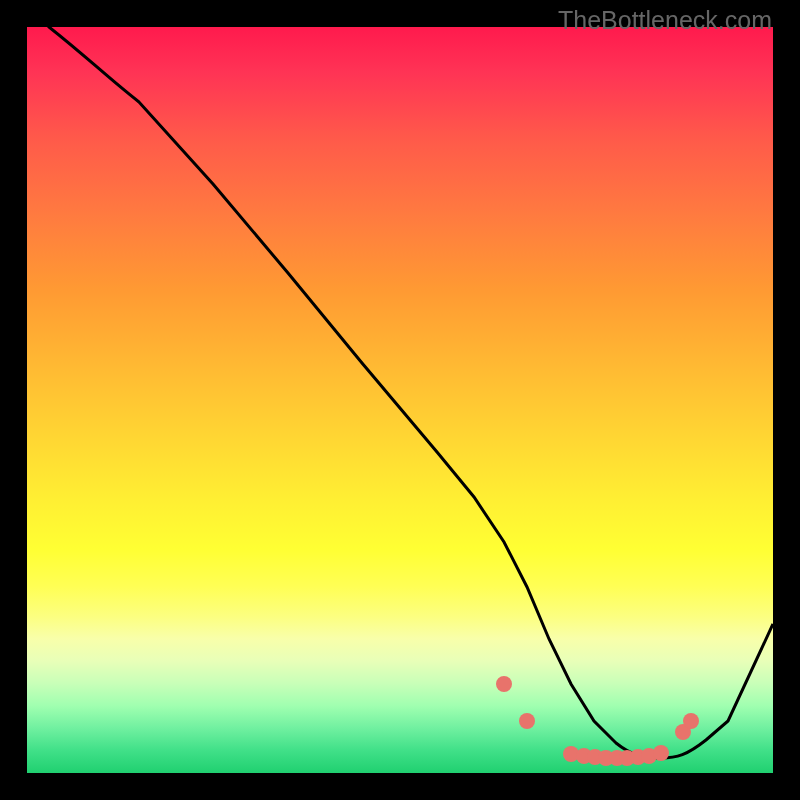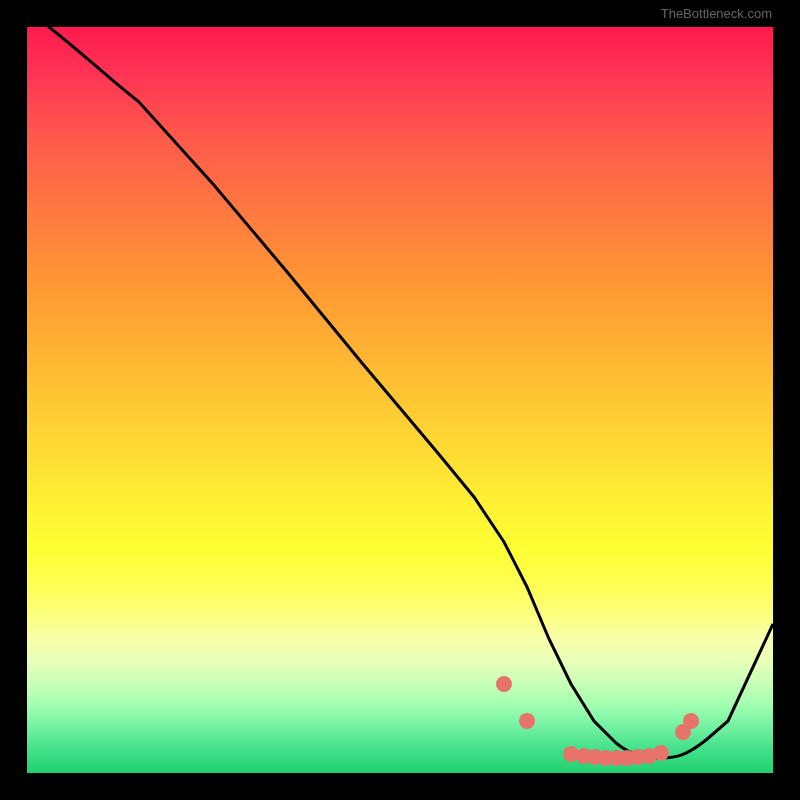--- a/index.html
+++ b/index.html
@@ -36,21 +36,21 @@
       #70f0a0 94%,
       #40e088 97%,
       #20d070 100%
     );
   }
   .watermark {
     position: absolute;
     top: 6px;
     right: 28px;
     color: #666;
-    font-size: 13px;
+    font-size: 25px;
     font-weight: normal;
     z-index: 10;
   }
   svg.curve {
     position: absolute;
     left: 27px;
     top: 27px;
     width: 746px;
     height: 746px;
     z-index: 5;

